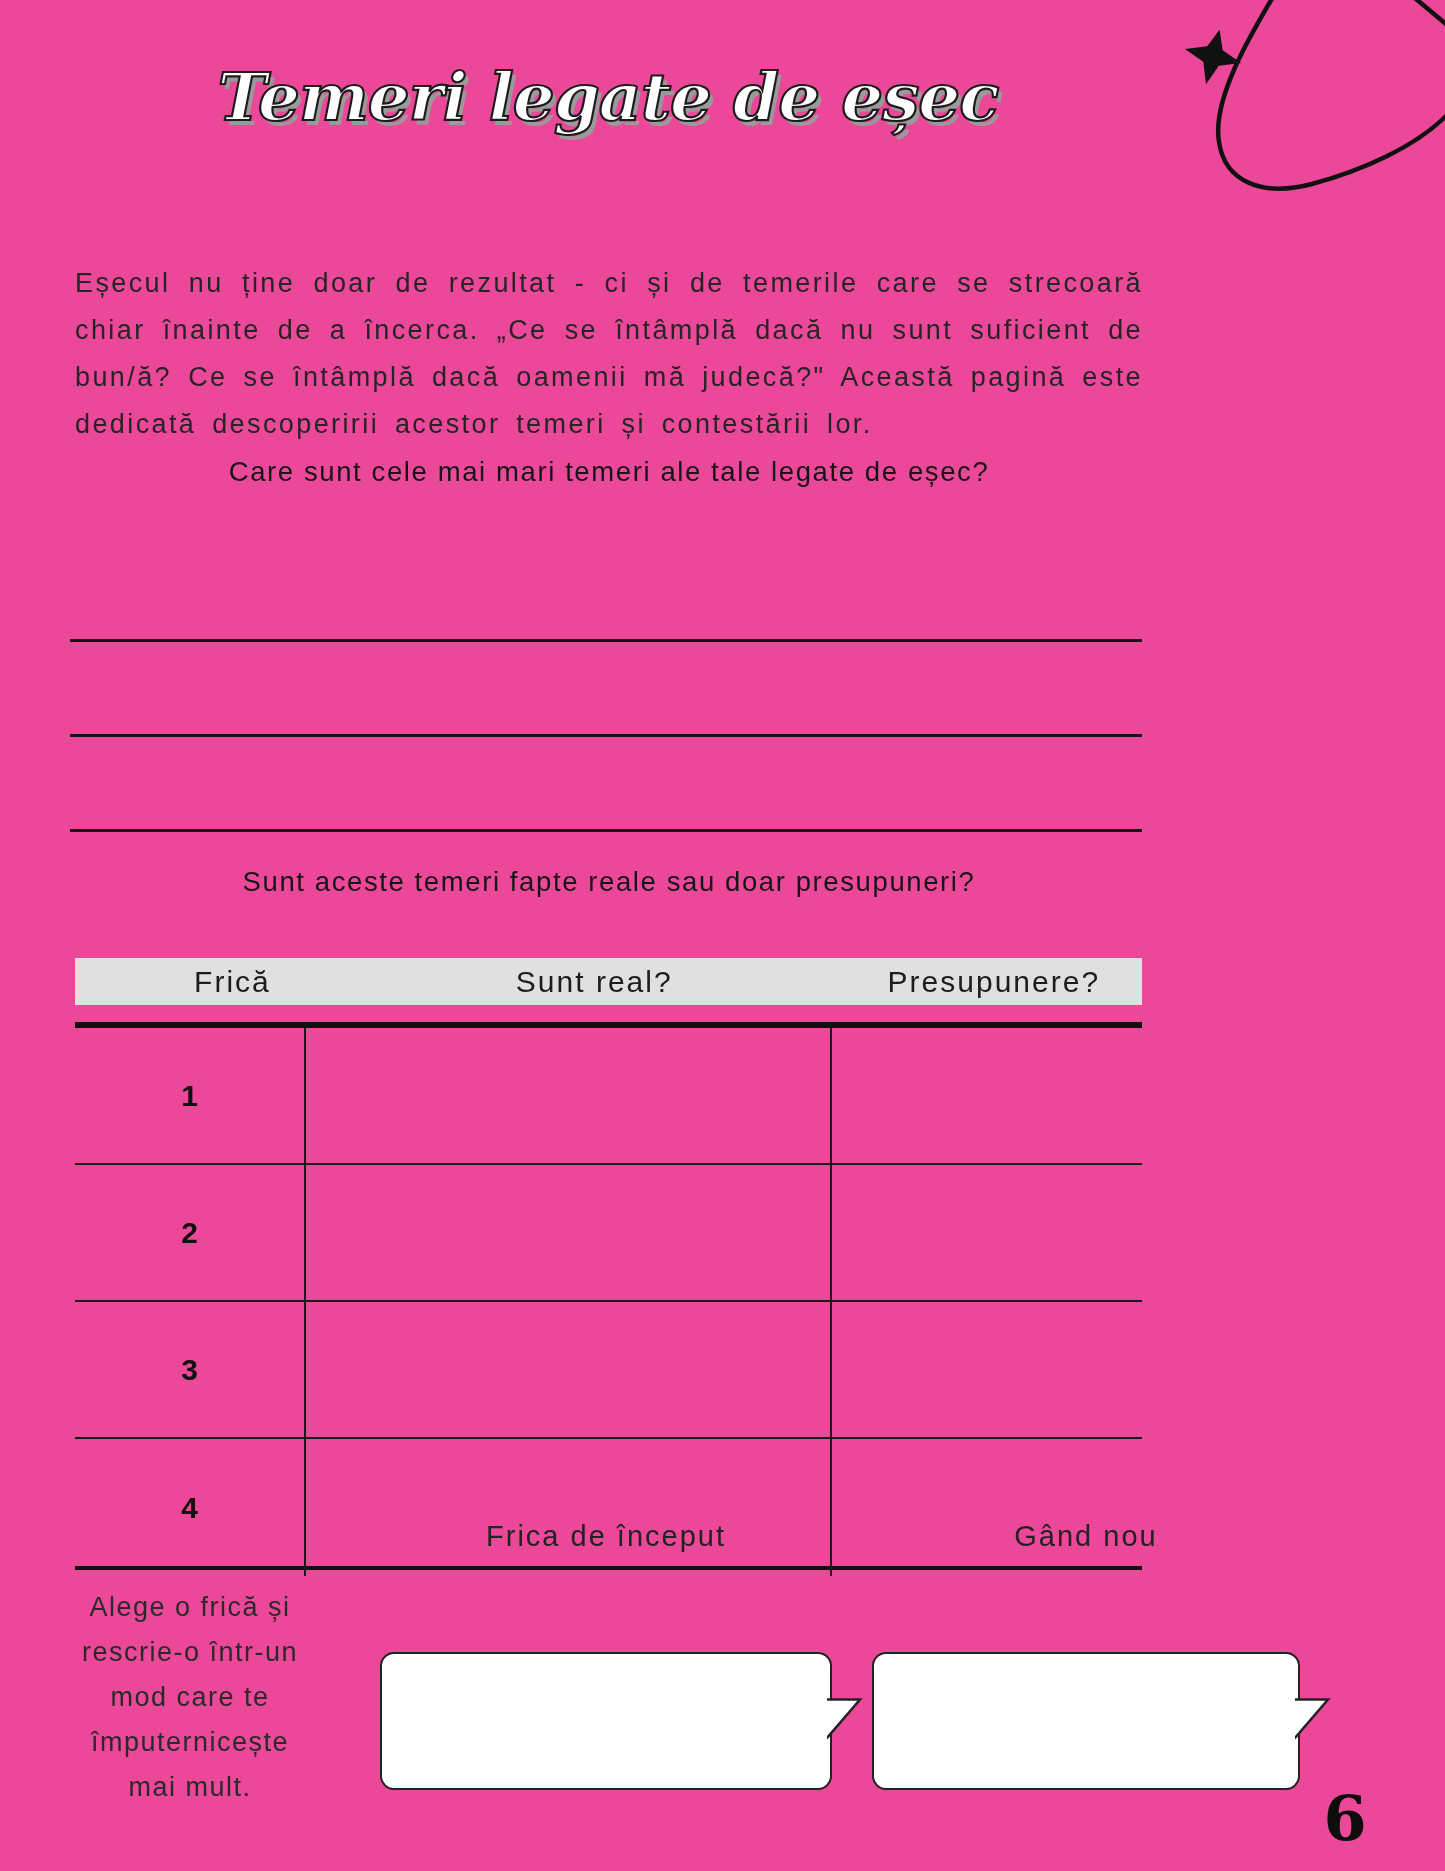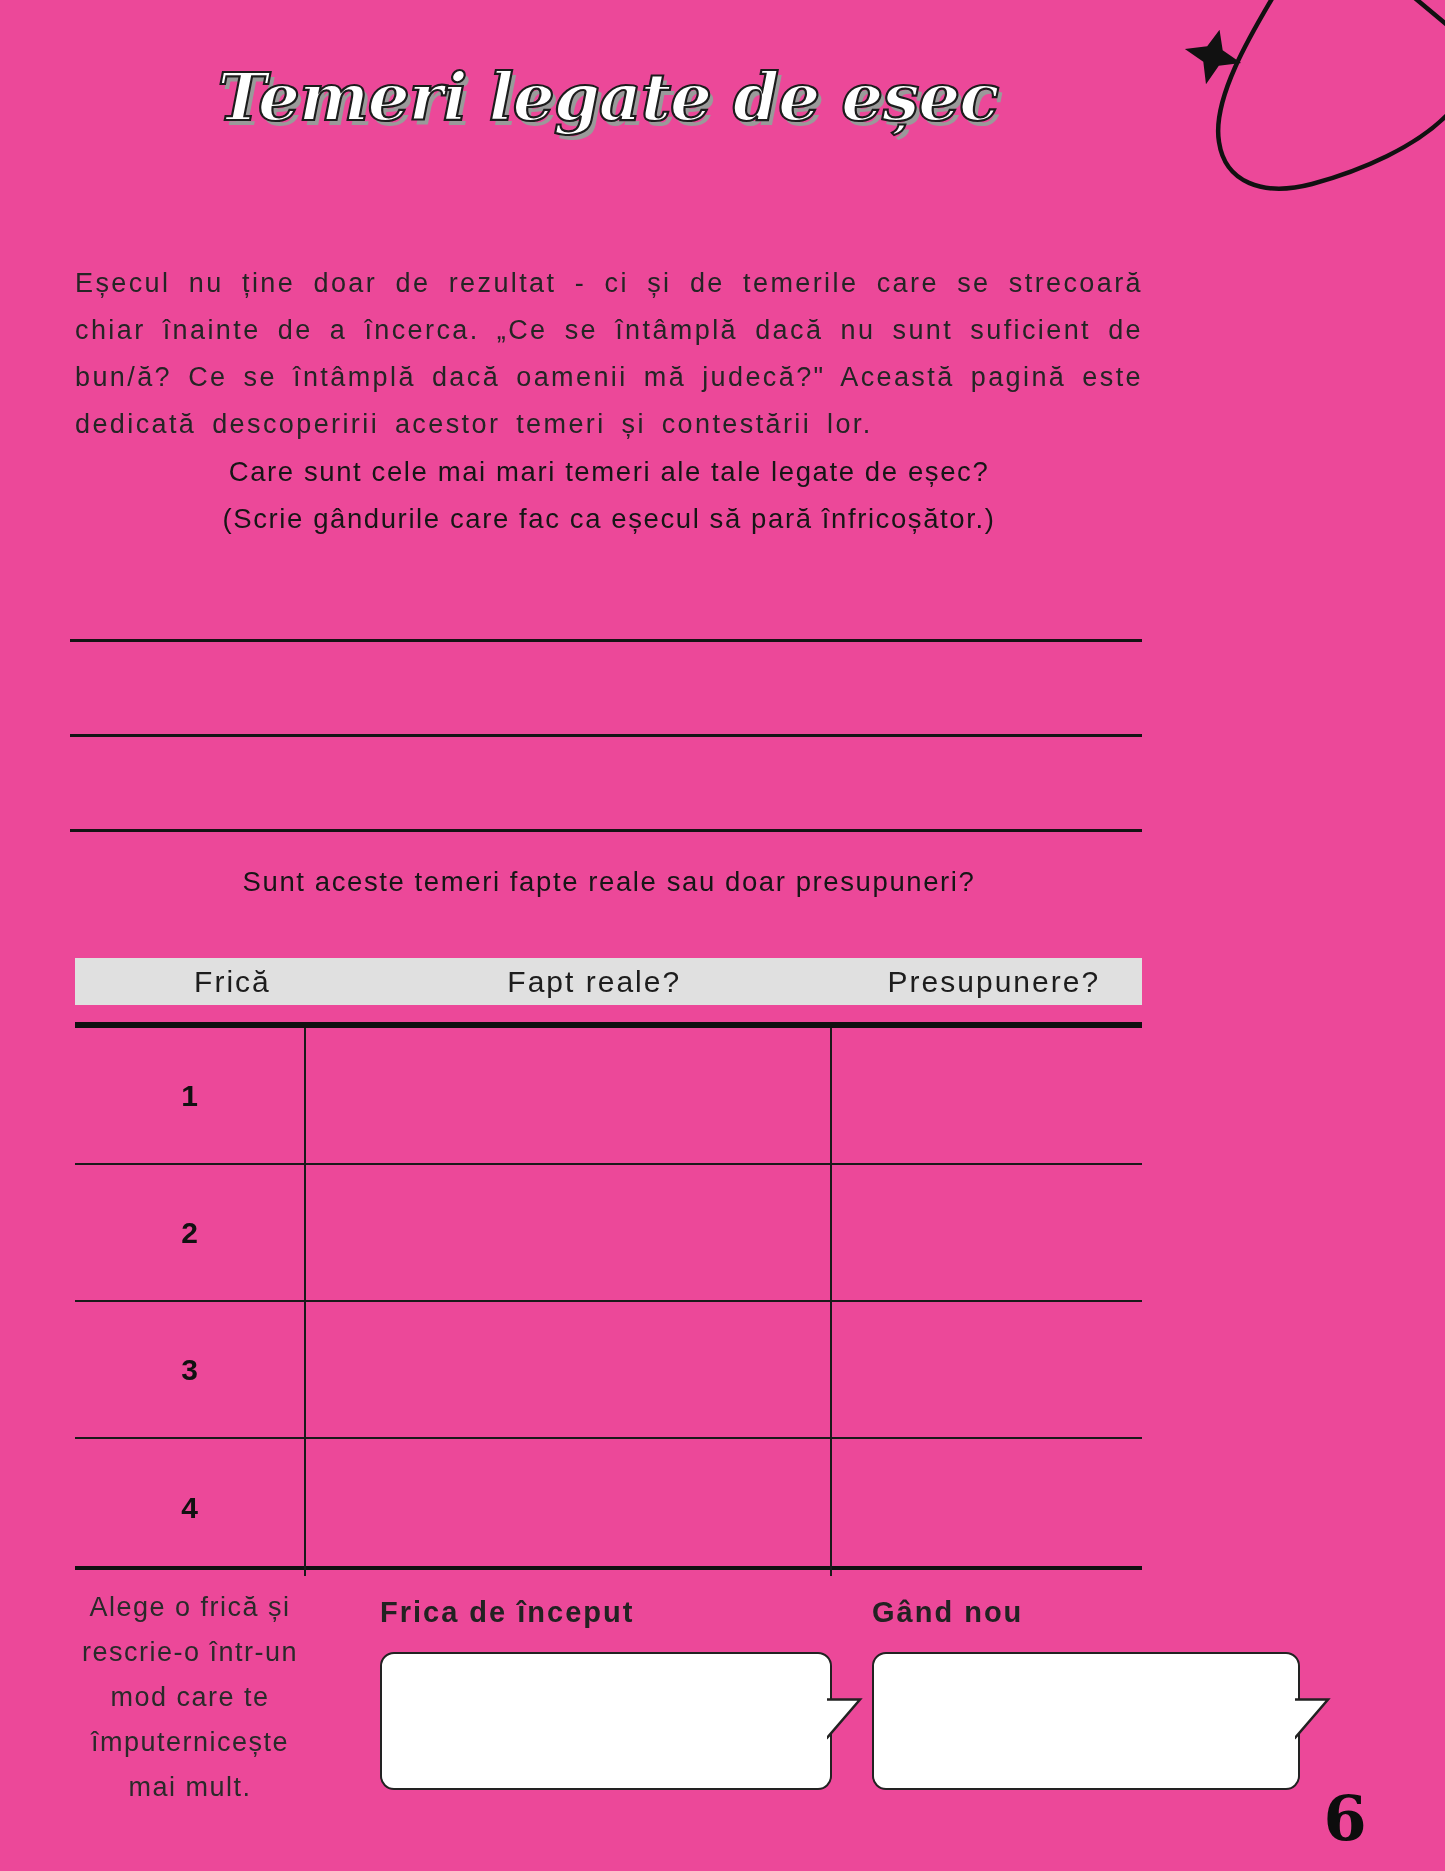--- a/index.html
+++ b/index.html
@@ -62,22 +62,22 @@
   }
   .cell-fact { width:526px; border-right:2px solid #1a1a1a; }
   .cell-assume { width:310px; }
   
   .rewrite-instruction {
     position:absolute; left:68px; top:1585px; width:244px;
     text-align:center; font-size:27px; font-weight:300;
     line-height:45px; letter-spacing:1.5px; color:#2a2a2a;
   }
   .bubble-label {
-    position:absolute; top:1596px; 
-    font-size:29px; font-weight:700; letter-spacing:2px; color:#222;
+    position:absolute; top:1520px; text-align:center;
+    font-size:29px; font-weight:400; letter-spacing:2px; color:#222;
   }
   .bl-left { left:380px; width:452px; }
   .bl-right { left:872px; width:428px; }
   .bubble {
     position:absolute; top:1652px; height:138px;
     border:2.5px solid #222; border-radius:14px; background:#fff;
   }
   .bub-left { left:380px; width:452px; }
   .bub-right { left:872px; width:428px; }
   .bubble .tail { position:absolute; right:-35px; top:44px; width:38px; height:42px; }
@@ -98,34 +98,33 @@
   <svg class="star-deco" viewBox="0 0 455 205">
     <path d="M 292 -18 C 258 38, 222 100, 229 142 C 235 182, 272 197, 322 184 C 374 170, 426 146, 456 116" fill="none" stroke="#111" stroke-width="4.5" stroke-linecap="round"></path>
     <path d="M 420 -6 C 432 4, 444 14, 456 24" fill="none" stroke="#111" stroke-width="4.5" stroke-linecap="round"></path>
     <path d="M 223 29 L 231 48 L 252 56 L 231 64 L 223 85 L 215 64 L 194 56 L 215 48 Z" fill="#111" transform="rotate(14 223 56)"></path>
   </svg>
 
   <p class="intro">Eșecul nu ține doar de rezultat - ci și de temerile care se strecoară chiar înainte de a încerca. „Ce se întâmplă dacă nu sunt suficient de bun/ă? Ce se întâmplă dacă oamenii mă judecă?" Această pagină este dedicată descoperirii acestor temeri și contestării lor.</p>
 
   <div class="q-block q1">
     <div>Care sunt cele mai mari temeri ale tale legate de eșec?</div>
-    <div>(Scrie gândurile care fac ca eșecul să pară înfricoșător.)</div>
   </div>
 
   <div class="answer-line al-0"></div>
   <div class="answer-line al-1"></div>
   <div class="answer-line al-2"></div>
 
   <div class="q-block q2">
     <div>Sunt aceste temeri fapte reale sau doar presupuneri?</div>
   </div>
 
   <div class="thead">
     <div class="c1">Frică</div>
-    <div class="c2">Fapt reale?</div>
+    <div class="c2">Sunt real?</div>
     <div class="c3">Presupunere?</div>
   </div>
 
   <div class="ftable">
     <div class="frow">
       <div class="cell-num">1</div>
       <div class="cell-fact"></div>
       <div class="cell-assume"></div>
     </div>
     <div class="frow">

